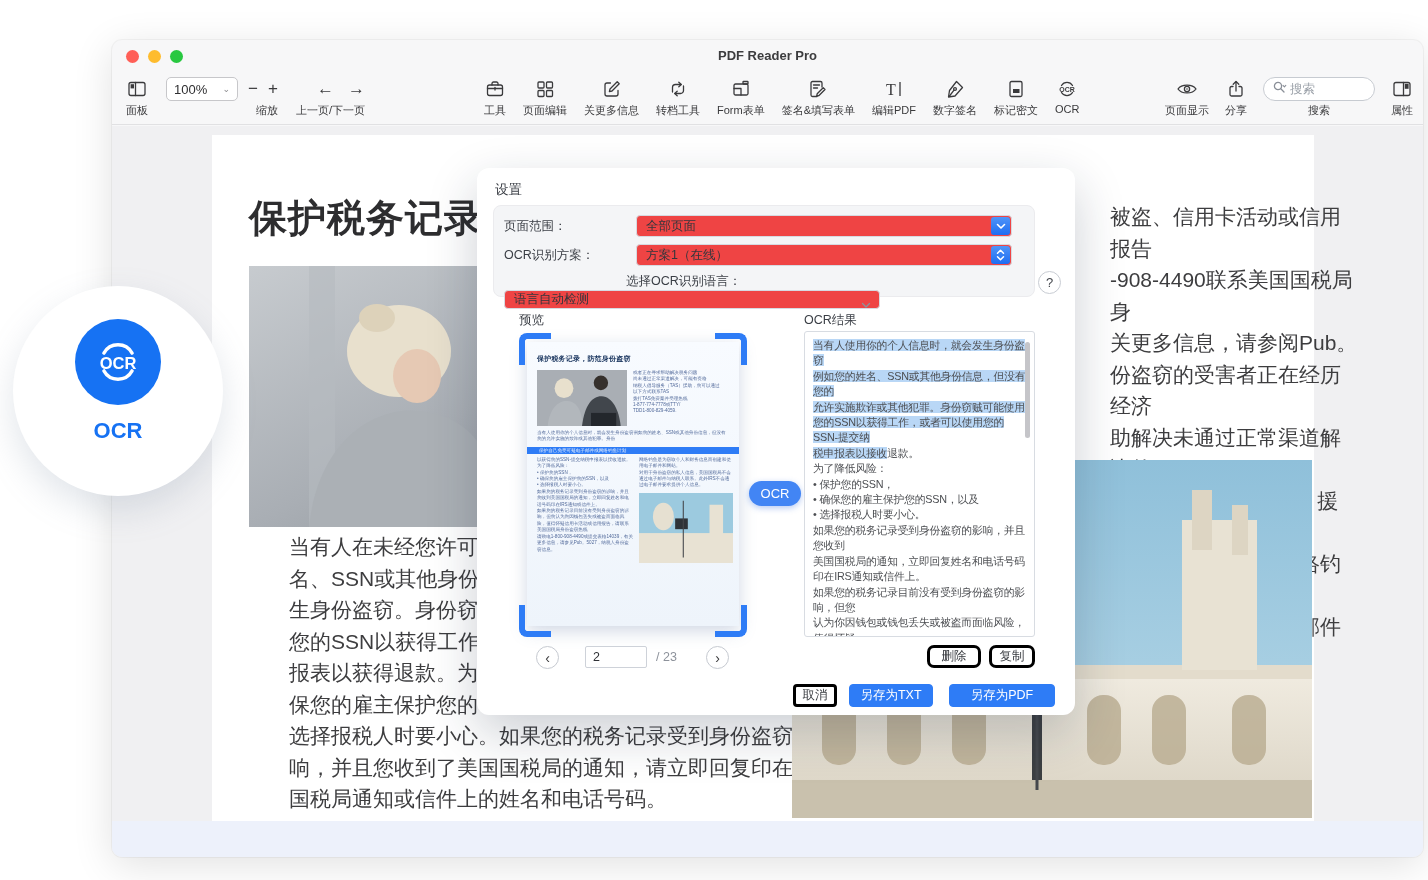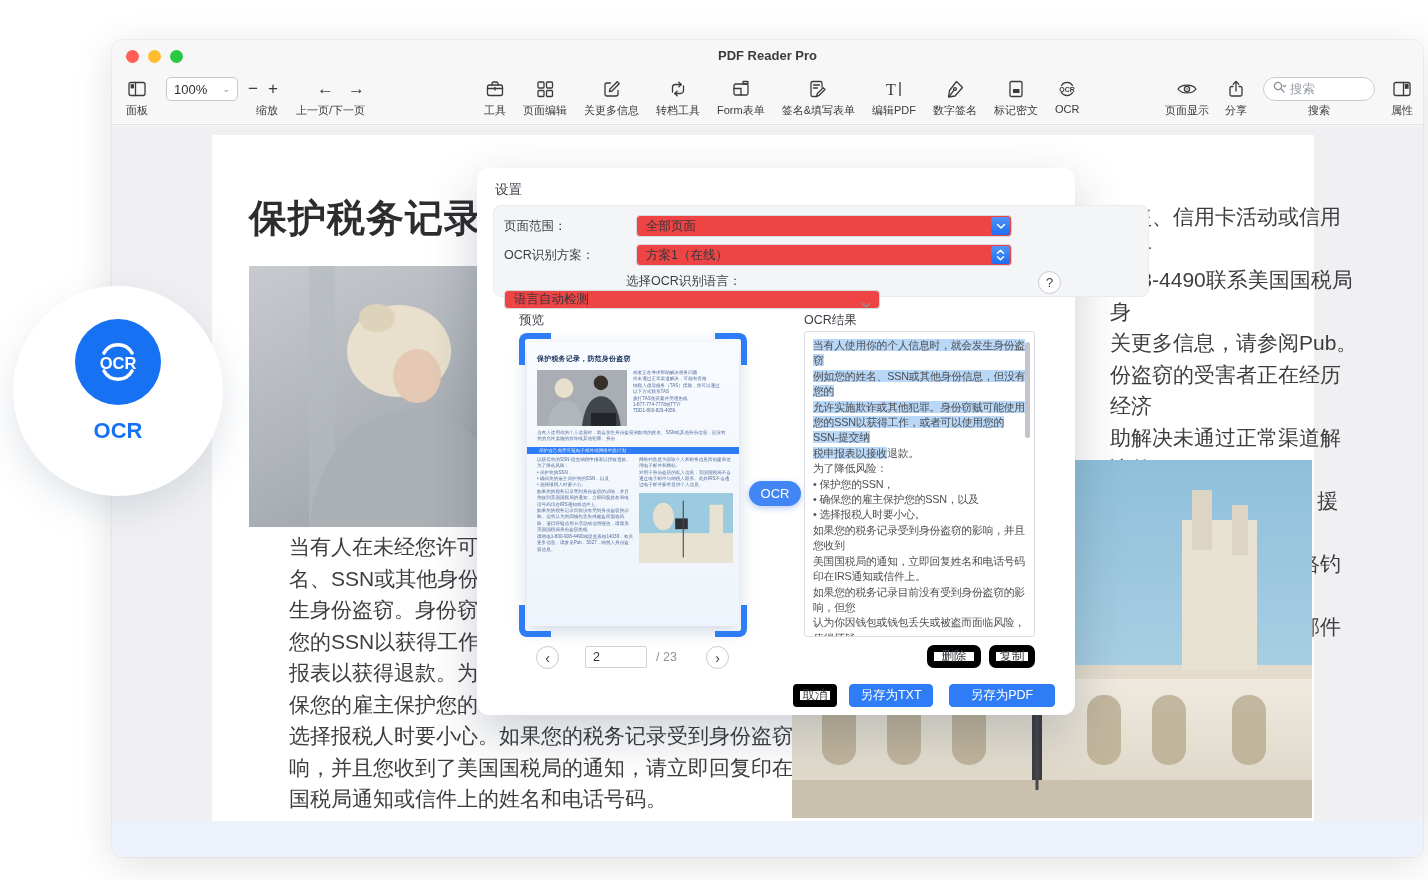--- a/index.html
+++ b/index.html
@@ -50,21 +50,21 @@
   
   .ocr-badge { position:absolute; left:13px; top:286px; width:210px; height:210px; border-radius:50%; background:#fff;
     box-shadow:0 14px 34px rgba(120,135,160,.22); z-index:40; }
   .ocr-badge-circle { position:absolute; left:62px; top:33px; width:86px; height:86px; border-radius:50%; background:#1672f3; display:flex; align-items:center; justify-content:center; }
   .ocr-badge-label { position:absolute; left:0; top:132px; width:100%; text-align:center; font-size:22px; font-weight:700; color:#1672f3; }
 
   
   .dialog { position:absolute; left:470px; top:168px; width:598px; height:547px; background:#fff; border-radius:12px;
     box-shadow:0 18px 50px rgba(25,35,60,.22); z-index:30;margin-left:7px; }
   .dlg-title { position:absolute; left:18px; top:13px; font-size:13.5px; color:#3a3e45; font-weight:500; }
-  .dlg-panel { position:absolute; left:16px; top:37px; width:656px; height:92px; background:#f4f5f7; border:1px solid #ebebee; border-radius:8px;padding-left:12px; }
+  .dlg-panel { position:absolute; left:16px; top:37px; width:542px; height:92px; background:#f4f5f7; border:1px solid #ebebee; border-radius:8px;padding-left:12px; }
   .fld-row { position:absolute; left:10px; height:22px; display:flex; align-items:center; }
   .fld-label { width:132px; font-size:12.5px; color:#3a3e45; }
   .fld-box { position:relative; width:376px; height:22px; background:#ef4444; border:1px solid #d6dae1; border-radius:4px; font-size:12.5px; color:#33363c; display:flex; align-items:center; padding:0 26px 0 9px; }
   .fld-btn { position:absolute; right:1px; top:1px; width:19px; height:18px; border-radius:3px; background:linear-gradient(#4f94f8,#1e6df2); display:flex; align-items:center; justify-content:center; }
   .fld-chev-plain { position:absolute; right:8px; top:7px; }
   .help-btn { position:absolute; left:544px; top:65px; width:23px; height:23px; border-radius:50%; border:1px solid #c8ccd3; background:#fff; font-size:13px; color:#44474d; display:flex; align-items:center; justify-content:center; }
 
   .dlg-sec-label { position:absolute; font-size:12.5px; color:#3a3e45; }
 
   
@@ -96,21 +96,21 @@
   .res-scrollbar { position:absolute; right:4px; top:10px; width:5px; height:96px; border-radius:3px; background:#c5c5c9; }
 
   
   .nav-circle { position:absolute; width:23px; height:23px; border-radius:50%; border:1px solid #c6cad1; background:#fff;
     display:flex; align-items:center; justify-content:center; font-size:14px; color:#3a3a3c; }
   .page-input { position:absolute; left:108px; top:478px; width:62px; height:22px; border:1px solid #ced2d9; border-radius:2px;
     font-size:12.5px; color:#2f3135; padding:0 7px; outline:none; }
   .page-total { position:absolute; left:179px; top:482px; font-size:12.5px; color:#8d929b; }
 
   .btn { display:flex; align-items:center; justify-content:center; font-size:12.5px; border-radius:6px; }
-  .btn-plain { background:#fff; border:7px solid #000000; color:#35383d; }
+  .btn-plain { background:#fff; border:3px solid #000000; color:#35383d; }
   .btn-blue { background:#2e7cf6; color:#fff; border:1px solid #2e7cf6; border-radius:4px; }
   .b-delete { position:absolute; left:450px; top:477px; width:54px; height:23px; border-radius:7px; }
   .b-copy   { position:absolute; left:512px; top:477px; width:46px; height:23px; border-radius:7px; }
   .b-cancel { position:absolute; left:316px; top:516px; width:44px; height:23px; border-radius:4px; }
   .b-txt    { position:absolute; left:372px; top:516px; width:84px; height:23px; }
   .b-pdf    { position:absolute; left:472px; top:516px; width:106px; height:23px; }
 </style>
 </head>
 <body>
 

